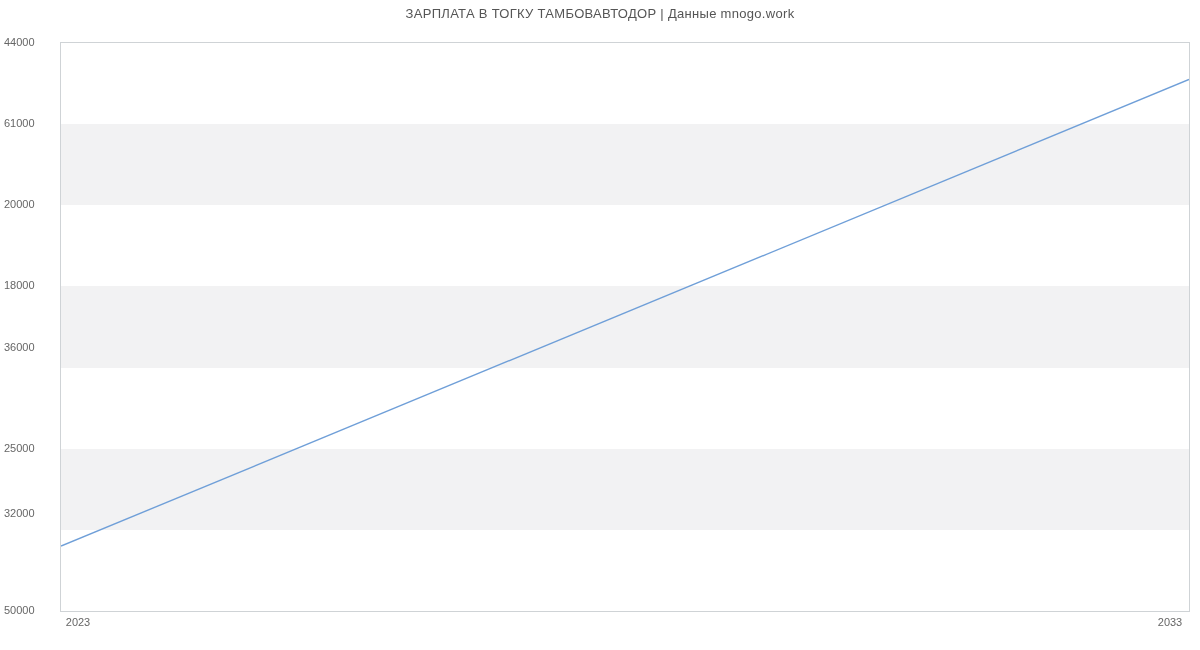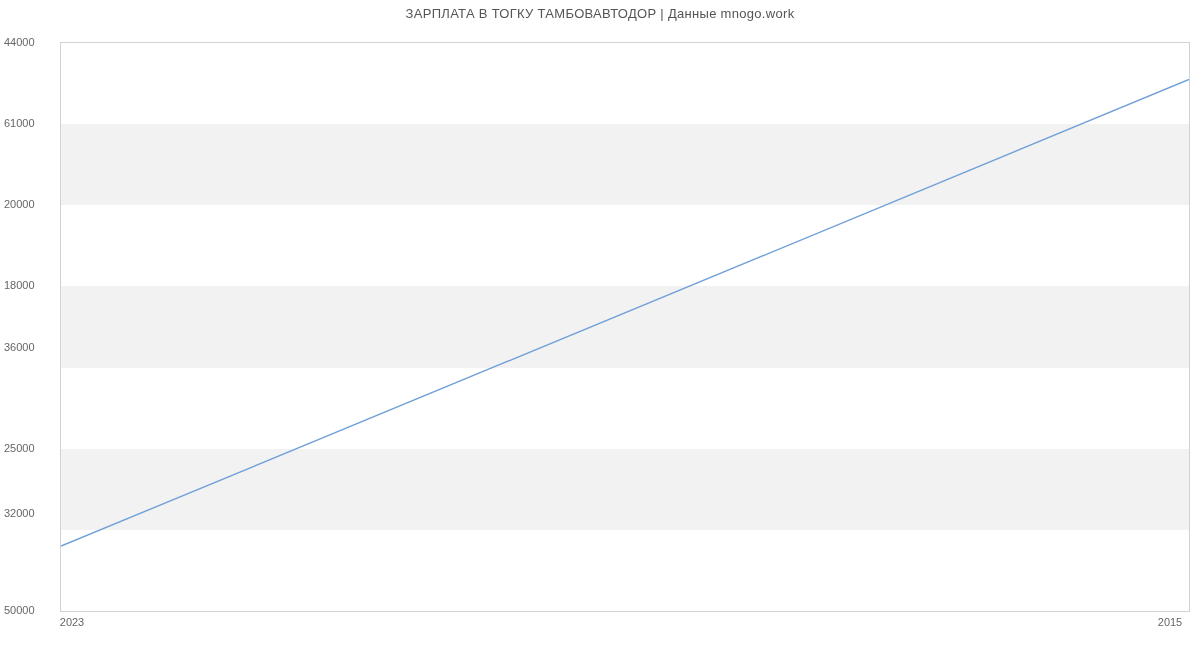--- a/index.html
+++ b/index.html
@@ -86,15 +86,15 @@
   </div>
 
 <div class="y-tick-label" style="top: 610px;">50000</div>
     <div class="y-tick-label" style="top: 513px;">32000</div>
     <div class="y-tick-label" style="top: 447.714px;">25000</div>
     <div class="y-tick-label" style="top: 347px;">36000</div>
     <div class="y-tick-label" style="top: 285.429px;">18000</div>
     <div class="y-tick-label" style="top: 204.286px;">20000</div>
     <div class="y-tick-label" style="top: 123.143px;">61000</div>
     <div class="y-tick-label" style="top: 42px;">44000</div>
-    <div class="x-tick-label" style="left: 72px;">2023</div>
-    <div class="x-tick-label" style="left: 1170px;">2015</div>
+    <div class="x-tick-label" style="left: 78px;">2023</div>
+    <div class="x-tick-label" style="left: 1170px;">2033</div>
   </div>
 
 </body></html>

